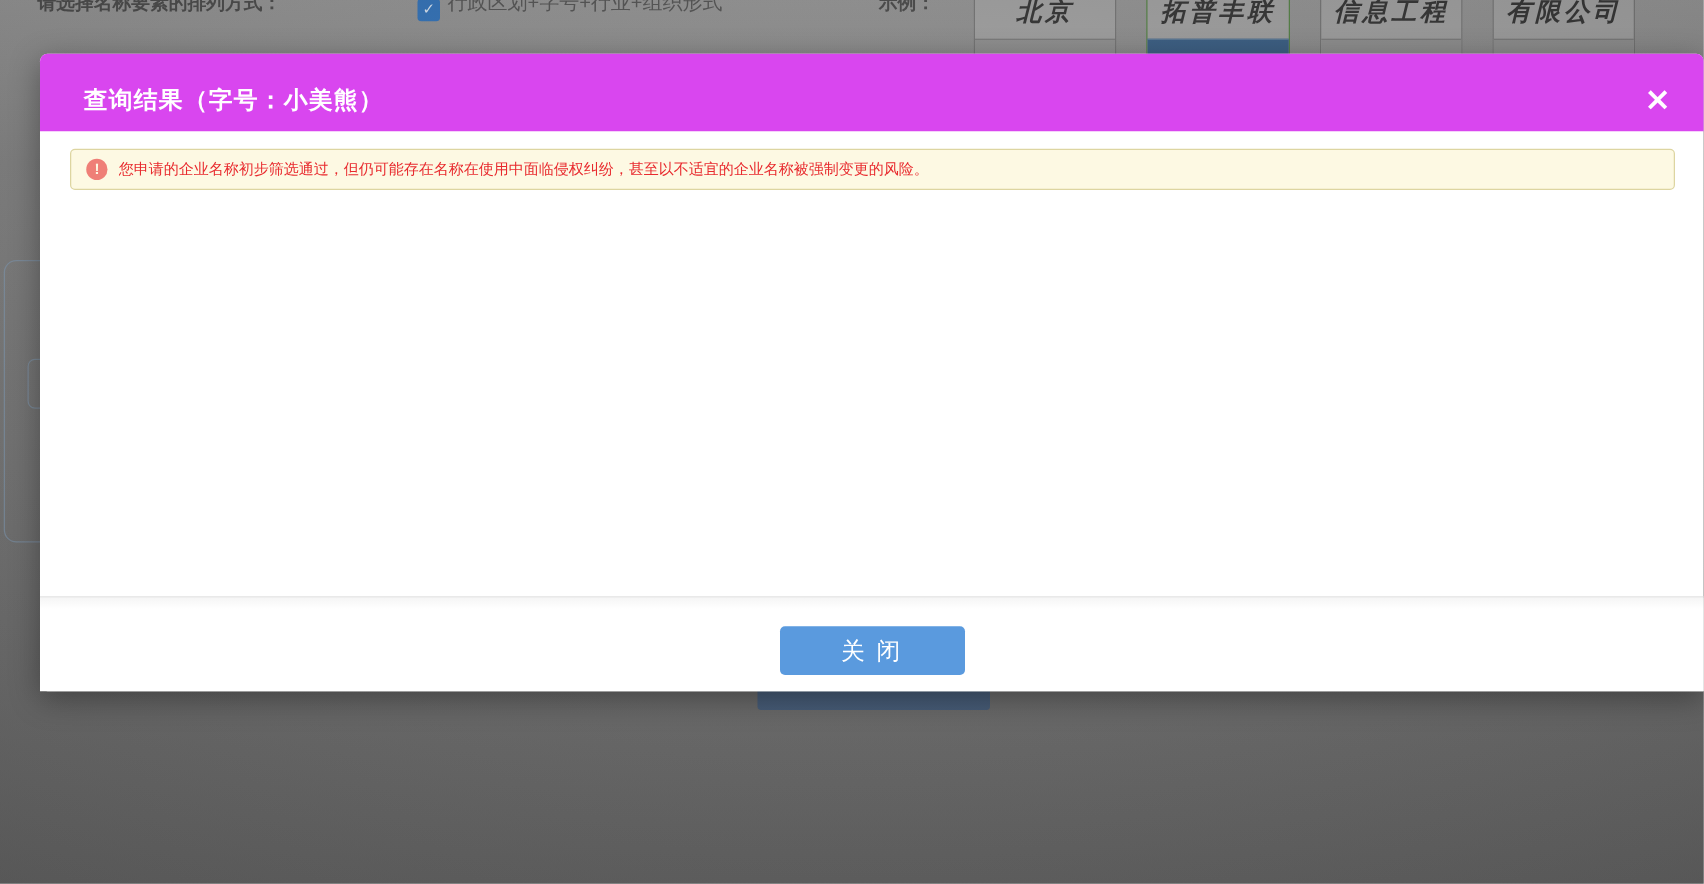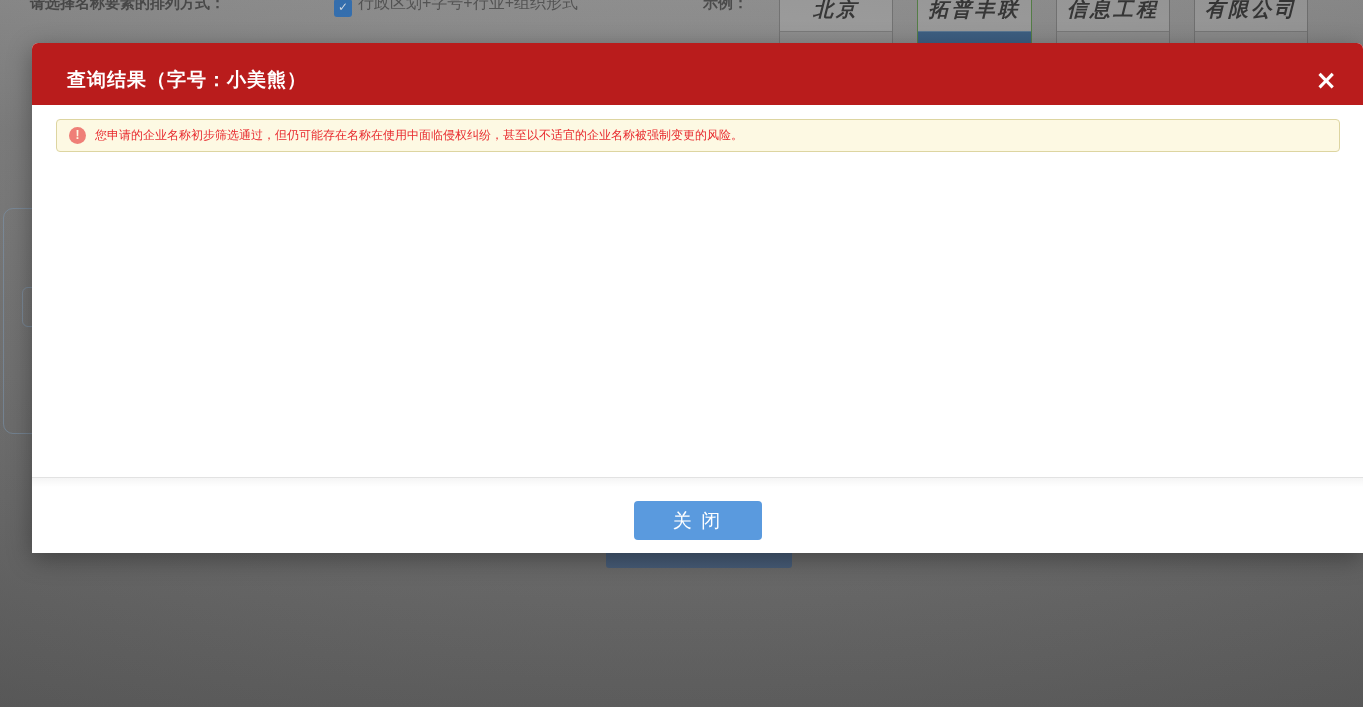--- a/index.html
+++ b/index.html
@@ -55,21 +55,21 @@
     background:#3f5571; border-radius:3px; z-index:1;
   }
   
   .modal {
     position:absolute; left:32px; right:0; top:43px; height:510px; z-index:10;
     background:#fff; border-radius:6px 6px 0 6px;
     box-shadow:0 6px 24px rgba(0,0,0,0.35);
     display:flex; flex-direction:column;
   }
   .modal-header {
-    height:62px; background:#b91c1c; border-radius:6px 6px 0 0;
+    height:62px; background:#d946ef; border-radius:6px 6px 0 0;
     display:flex; align-items:center; padding:12px 26px 0 35px; flex:0 0 auto;
   }
   .modal-title { color:#fff; font-size:19px; font-weight:bold; letter-spacing:1px; }
   .modal-close {
     margin-left:auto; color:#fff; font-size:26px; font-weight:bold; line-height:26px;
     cursor:pointer; font-family:"DejaVu Sans",sans-serif;
   }
   .modal-body { flex:1 1 auto; padding:14px 23px 0 24px; }
   .alert {
     display:flex; align-items:center; height:33px;
@@ -80,21 +80,21 @@
     background:#ef7f77; color:#fdf9e3; font-weight:bold; font-size:12px;
     line-height:17px; text-align:center; margin-right:9px;
   }
   .alert-text { color:#e82a2e; font-size:12px; white-space:nowrap; overflow:hidden; }
   .modal-footer {
     flex:0 0 auto; height:76px; border-top:1px solid #e2e2e2;
     background:linear-gradient(#f5f5f5,#ffffff 9px);
     display:flex; align-items:flex-start; justify-content:center;
   }
   .btn-close {
-    margin-top:23px; width:128px; height:39px; border:none; border-radius:4px;
+    margin-top:23px; width:148px; height:39px; border:none; border-radius:4px;
     background:#5a9ade; color:#fff; font-size:19px; letter-spacing:2px;
     font-family:"Liberation Sans","DejaVu Sans",sans-serif; cursor:pointer;
   }
 </style>
 </head>
 <body>
 
 <div class="backdrop">
   <span class="bd-label-bold bd-arrange-q">请选择名称要素的排列方式：</span>
   <span class="bd-checkbox"><span>✓</span></span>

